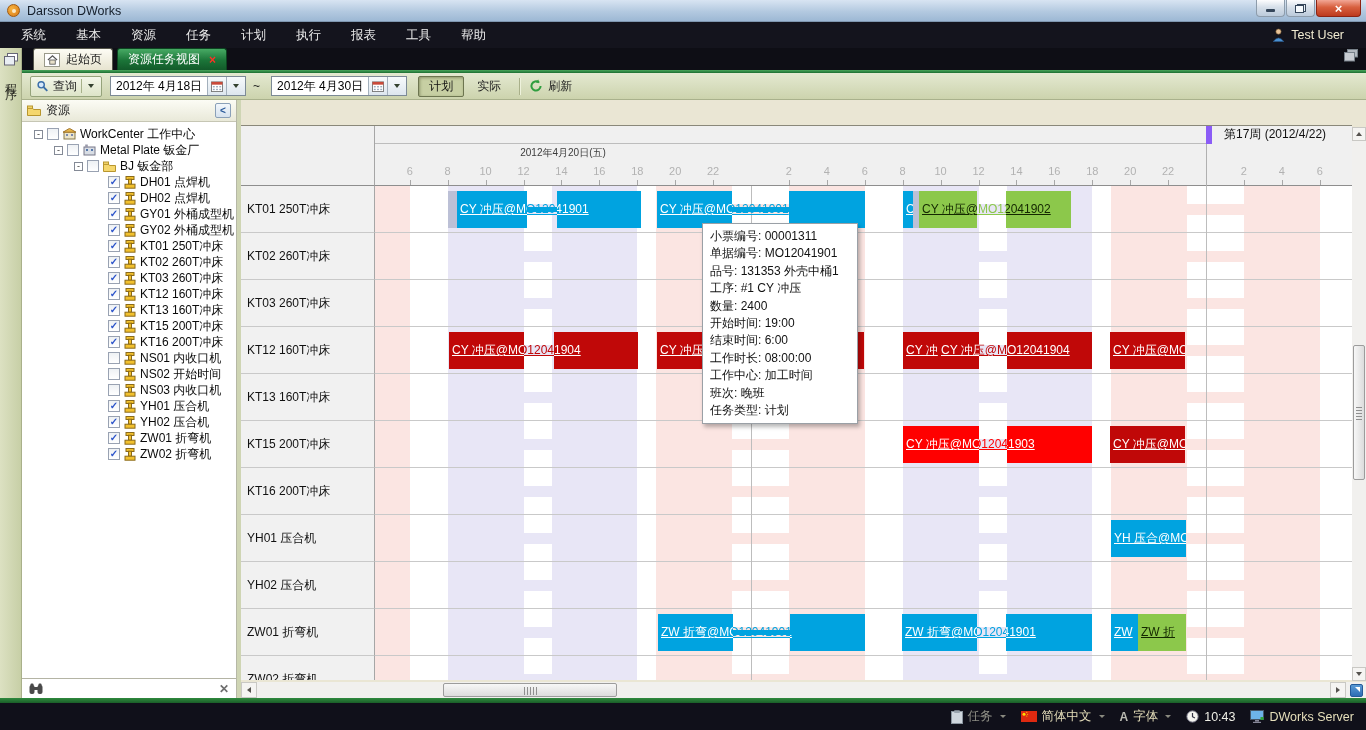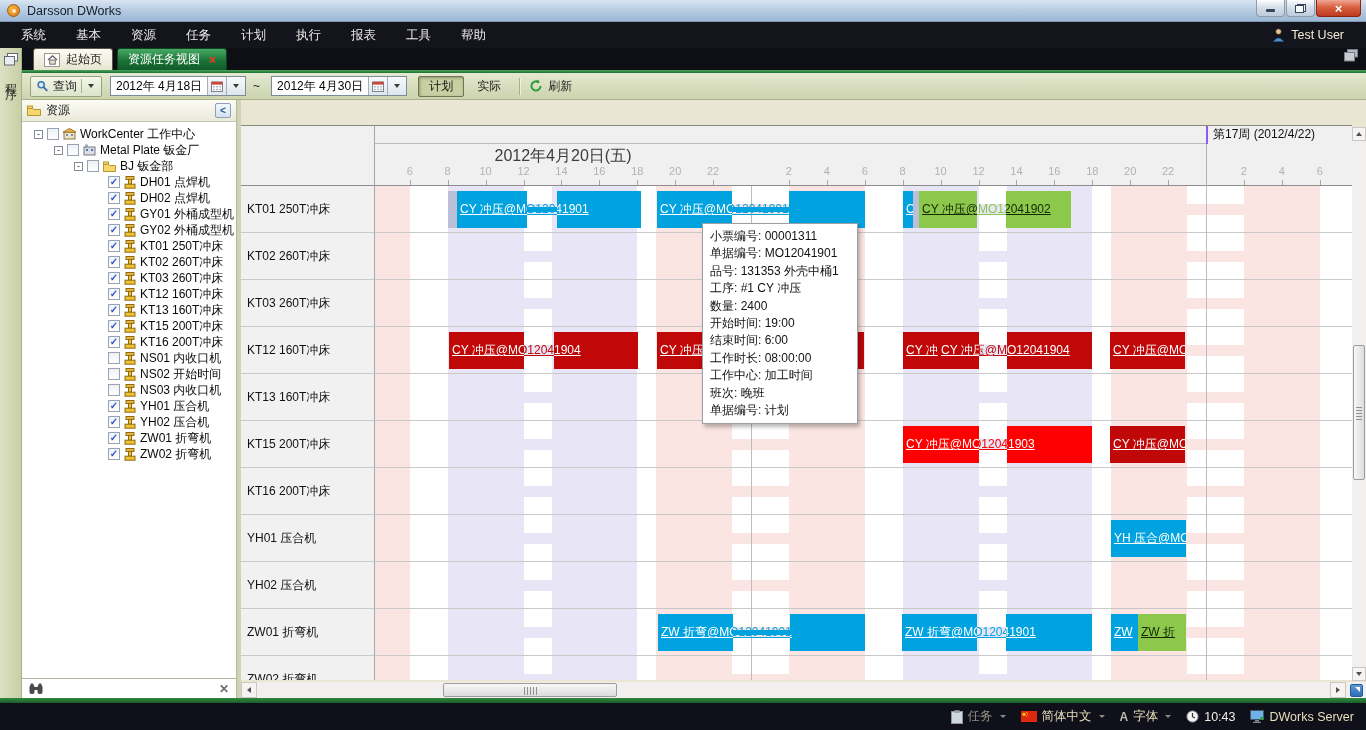--- a/index.html
+++ b/index.html
@@ -69,25 +69,25 @@
 #splitter{position:absolute;left:237px;top:100px;width:4px;height:598px;background:#cfd5b4}
 
 
 #main{position:absolute;left:241px;top:100px;width:1125px;height:598px;background:#eae6d4}
 #viewtabs{position:absolute;left:0;top:0;width:100%;height:25px;display:flex;align-items:flex-end;padding-left:2px}
 .viewtab{padding:0 8px;font-size:12px;color:#111;display:flex;align-items:center;border:1px solid #8a887a;background:linear-gradient(#f6f3e7,#d9d4bd);height:20px;margin-right:1px}
 .viewtab.active{background:#fff;height:22px;border-bottom:1px solid #fff;outline:1px dotted #555;outline-offset:-3px;z-index:3}
 #grid{position:absolute;left:0;top:25px;width:1111px;height:555px;background:#fff;border-top:1px solid #8a887a;overflow:hidden}
 #hdr-corner{position:absolute;left:0;top:0;width:134px;height:60px;background:#f0f0f0;border-right:1px solid #a6a6a6;border-bottom:1px solid #8e8e8e}
 #week-row{position:absolute;left:134px;top:0;width:977px;height:18px;background:#f0f0f0;border-bottom:1px solid #bdbdbd}
-#week-cell{position:absolute;left:831px;top:0;height:18px;width:146px;border-left:2px solid #8b5cf6;font-size:12px;line-height:17px;padding-left:5px;color:#111;background:#f0f0f0;white-space:nowrap;overflow:hidden}
+#week-cell{position:absolute;left:831px;top:0;height:18px;width:146px;border-left:6px solid #8b5cf6;font-size:12px;line-height:17px;padding-left:12px;color:#111;background:#f0f0f0;white-space:nowrap;overflow:hidden}
 #day-row{position:absolute;left:134px;top:18px;width:977px;height:42px;background:#f0f0f0;border-bottom:1px solid #8e8e8e}
 .day-sec{position:absolute;top:0;height:42px;border-left:1px solid #b0b0b0}
 .day-sec.first{border-left:none}
-.day-label{position:absolute;left:0;right:0;top:2px;text-align:center;font-size:16px;color:#3c3c3c;white-space:nowrap}
+.day-label{position:absolute;left:0;right:0;top:2px;text-align:center;font-size:10px;color:#3c3c3c;white-space:nowrap}
 .tick-num{position:absolute;top:21px;font-size:11px;color:#b2b2b2;transform:translateX(-50%)}
 .tick-mark{position:absolute;bottom:0;width:1px;height:5px;background:#a8a8a8}
 #label-col{position:absolute;left:0;top:60px;width:134px;bottom:0}
 .row-label{width:134px;height:47px;background:#f1f1f1;border-right:1px solid #a6a6a6;border-bottom:1px solid #c9c9c9;font-size:12px;line-height:46px;padding-left:6px;color:#111;white-space:nowrap;overflow:hidden}
 #rowswrap{position:absolute;left:134px;top:60px;width:977px;height:495px;overflow:hidden}
 .band{position:absolute;top:0;bottom:0;z-index:1}
 .band-thin{position:absolute;height:11px;z-index:1}
 .hline{position:absolute;left:0;right:0;height:1px;background:#c9c9c9;z-index:2}
 .vline{position:absolute;top:0;bottom:0;width:1px;background:#bdbdbd;z-index:2}
 .bargroup{position:absolute;height:37px;overflow:hidden;z-index:3;cursor:pointer}
@@ -782,21 +782,21 @@
         <div class="tip-line">小票编号: 00001311</div>
         <div class="tip-line">单据编号: MO12041901</div>
         <div class="tip-line">品号: 131353 外壳中桶1</div>
         <div class="tip-line">工序: #1  CY 冲压</div>
         <div class="tip-line">数量: 2400</div>
         <div class="tip-line">开始时间: 19:00</div>
         <div class="tip-line">结束时间: 6:00</div>
         <div class="tip-line">工作时长: 08:00:00</div>
         <div class="tip-line">工作中心: 加工时间</div>
         <div class="tip-line">班次: 晚班</div>
-        <div class="tip-line">单据编号: 计划</div>
+        <div class="tip-line">任务类型: 计划</div>
       </div>
   </div>
 </div>
 
 <div id="hscroll">
   <div class="sb-btn" style="left:0;top:0;width:16px;height:16px">
       <span class="tri left"></span>
     </div>
   <div id="hthumb"></div>
   <div class="sb-btn" style="right:0;top:0;width:16px;height:16px">

